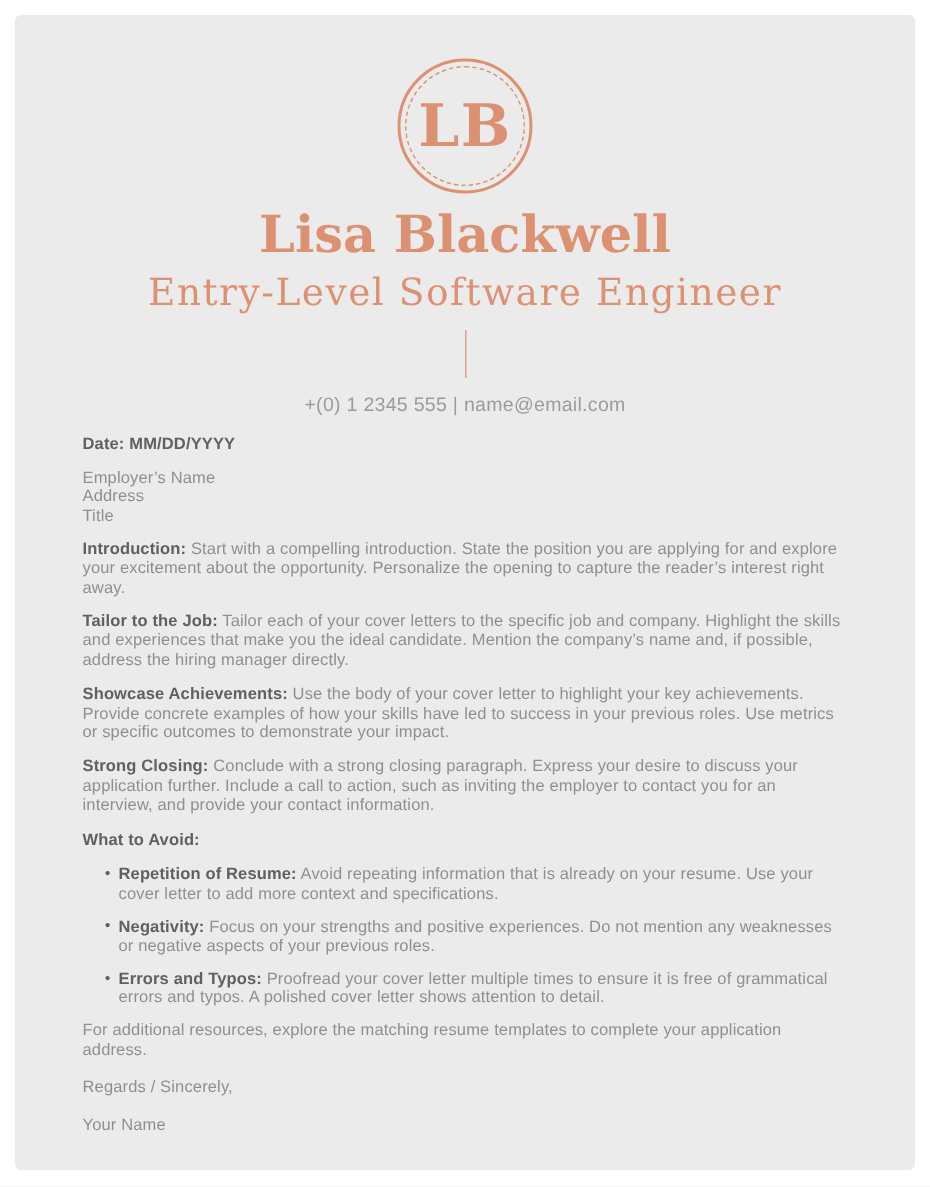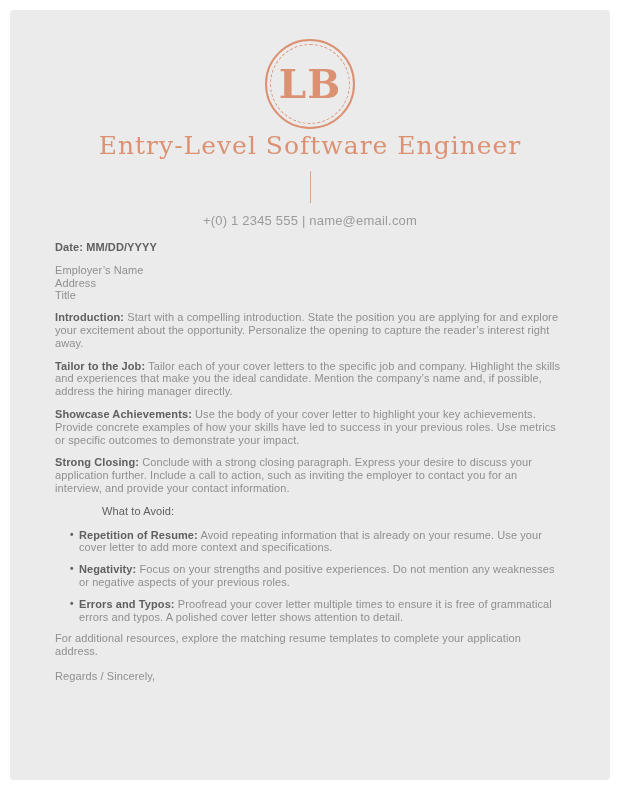--- a/index.html
+++ b/index.html
@@ -75,21 +75,21 @@
     font-size: 11px;
     line-height: 12.8px;
     color: #8f8f8f;
     letter-spacing: 0.1px;
   }
   .lead { font-weight: bold; color: #606060; }
   .date-line { margin-bottom: 10px; }
   .date-line .lead, .date-line .date-value { font-weight: bold; color: #606060; }
   .recipient-block { margin-bottom: 9px; }
   .para { margin-bottom: 10px; }
-  .avoid-heading { font-weight: normal; color: #606060; margin-bottom: 11px; margin-left: 47px; }
+  .avoid-heading { font-weight: bold; color: #606060; margin-bottom: 11px; }
   .bullet-list { margin-left: 16px; margin-bottom: 1px; }
   .bullet-item { margin-bottom: 9px; position: relative; padding-left: 8px; }
   .bullet-dot {
     position: absolute; left: -1px; top: 0;
     color: #606060; font-weight: bold;
     font-size: 10px;
   }
   .closing-note { margin-bottom: 12px; }
   .signoff { margin-bottom: 12px; }
   .signature { margin-bottom: 0; }
@@ -97,20 +97,21 @@
 </head>
 <body>
 
 <div class="card">
 
   <div class="header">
     <div class="monogram-wrap">
       <div class="monogram-inner"></div>
       <span class="monogram-text">LB</span>
     </div>
+    <div class="person-name">Lisa Blackwell</div>
     <div class="person-title">Entry-Level Software Engineer</div>
     <div class="vertical-divider"></div>
     <div class="contact-line">+(0) 1 2345 555 | name@email.com</div>
   </div>
 
   <div class="letter">
 
     <div class="date-line">
       <span class="lead">Date:</span> 
       <span class="date-value">MM/DD/YYYY</span>
@@ -157,15 +158,16 @@
       </div>
       <div class="bullet-item">
         <span class="bullet-dot">•</span>
         <span class="lead">Errors and Typos:</span> 
         <span>Proofread your cover letter multiple times to ensure it is free of grammatical errors and typos. A polished cover letter shows attention to detail.</span>
       </div>
     </div>
 
     <p class="closing-note">For additional resources, explore the matching resume templates to complete your application address.</p>
     <p class="signoff">Regards / Sincerely,</p>
+    <p class="signature">Your Name</p>
 
   </div>
 </div>
 
 </body></html>

